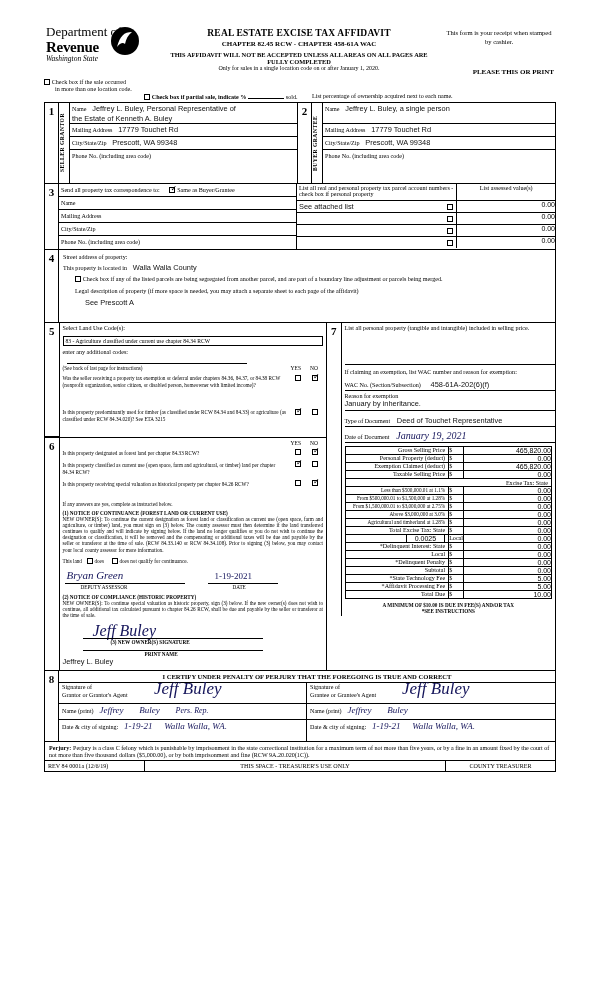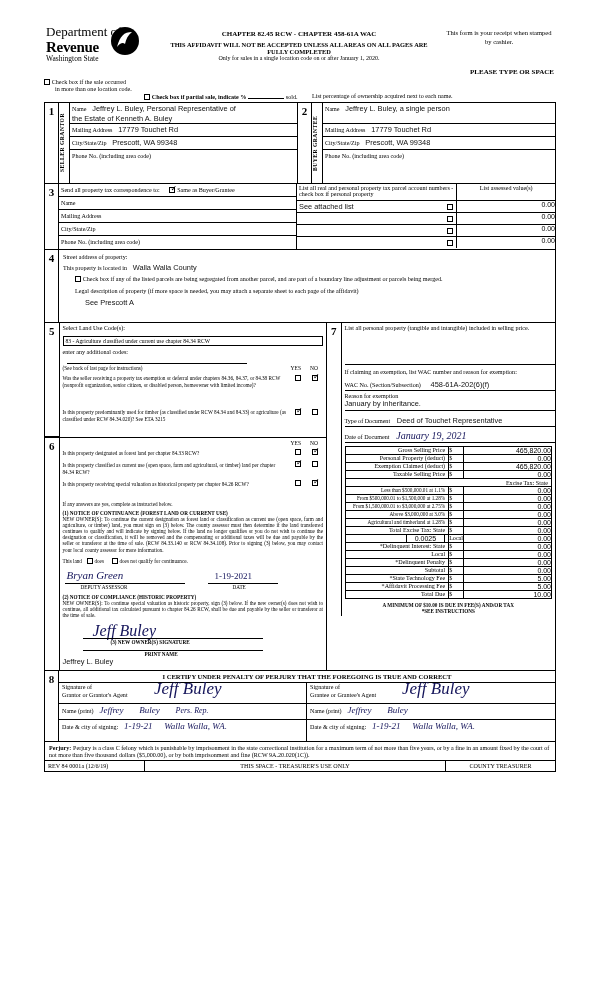--- a/index.html
+++ b/index.html
@@ -14,21 +14,21 @@
     overflow: hidden;
   }
   .page { position:absolute; left:0; top:0; width:600px; height:985px; }
   .form { position:absolute; left:44px; top:22px; width:512px; }
 
   
   .hdr { position:relative; height:58px; }
   .dept { position:absolute; left:2px; top:2px; width:120px; }
   .dept .d1 { font-size:13px; font-family:"Liberation Serif", serif; }
   .dept .d2 { font-size:15px; font-weight:bold; font-family:"Liberation Serif", serif; letter-spacing:-0.3px; line-height:14px;}
-  .dept .d3 { font-size:7.5px; font-family:"Liberation Serif", serif; }
+  .dept .d3 { font-size:7.5px; font-style:italic; font-family:"Liberation Serif", serif; }
   .logo { position:absolute; left:66px; top:4px; width:30px; height:30px; }
   .title-block { position:absolute; left:125px; top:6px; width:260px; text-align:center; }
   .t1 { font-size:9.5px; font-weight:bold; font-family:"Liberation Serif", serif; letter-spacing:0.2px;}
   .t2 { font-size:7px; font-weight:bold; font-family:"Liberation Serif", serif; margin-top:2px;}
   .t3 { font-size:6.4px; font-weight:bold; font-family:"Liberation Serif", serif; margin-top:3px;}
   .t4 { font-size:6px; font-family:"Liberation Serif", serif; }
   .receipt { position:absolute; right:2px; top:6px; width:110px; text-align:center; font-size:6.6px; font-family:"Liberation Serif", serif; line-height:9px;}
   .please { position:absolute; right:2px; top:46px; font-size:7px; font-weight:bold; font-family:"Liberation Serif", serif;}
 
   .box { border:1px solid #000; }
@@ -74,26 +74,27 @@
       <div class="d2">Revenue</div>
       <div class="d3">Washington State</div>
     </div>
     <div class="logo">
       <svg width="30" height="30" viewBox="0 0 30 30">
         <circle cx="15" cy="15" r="14" fill="#000"></circle>
         <path d="M7 21 C10 10, 14 6, 22 6 C18 9, 16 13, 15 18 C13 16, 10 17, 7 21 Z" fill="#fff"></path>
       </svg>
     </div>
     <div class="title-block">
+      <div class="t1">REAL ESTATE EXCISE TAX AFFIDAVIT</div>
       <div class="t2">CHAPTER 82.45 RCW - CHAPTER 458-61A WAC</div>
       <div class="t3">THIS AFFIDAVIT WILL NOT BE ACCEPTED UNLESS ALL AREAS ON ALL PAGES ARE FULLY COMPLETED</div>
       <div class="t4">Only for sales in a single location code on or after January 1, 2020.</div>
     </div>
     <div class="receipt">This form is your receipt when stamped by cashier.</div>
-    <div class="please">PLEASE TYPE OR SPACE</div>
+    <div class="please">PLEASE THIS OR PRINT</div>
   </div>
 
   <div style="position:relative;height:22px;">
     <div style="position:absolute;left:0;top:-2px;">
       <span class="cb"></span>
       <span class="lbl">Check box if the sale occurred</span>
     </div>
     <div style="position:absolute;left:11px;top:6px;" class="lbl">in more than one location code.</div>
     <div style="position:absolute;left:100px;top:13px;">
       <span class="cb"></span>

